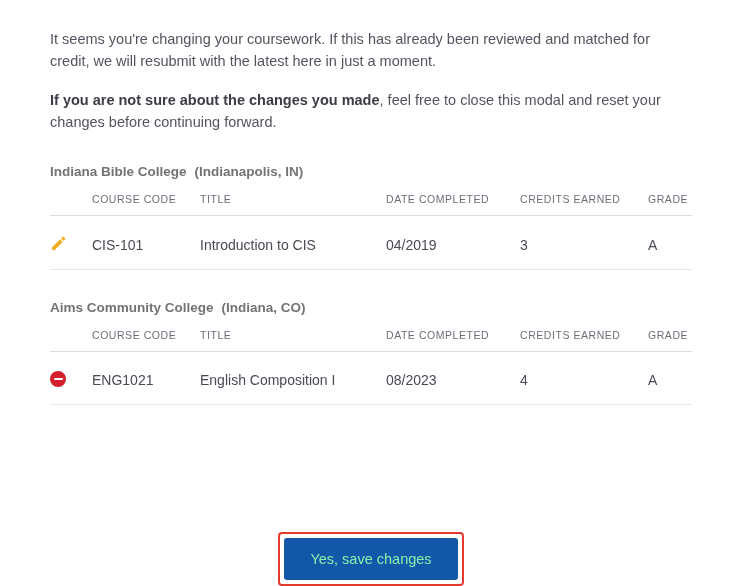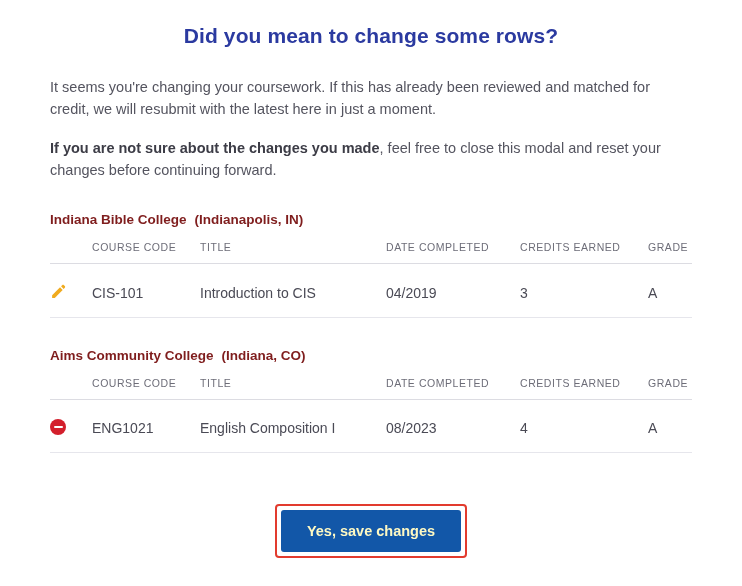--- a/index.html
+++ b/index.html
@@ -45,21 +45,21 @@
   .body-copy .strong {
     font-weight: bold;
     color: #3c3c46;
   }
 
   .school-block {
     margin-top: 30px;
   }
   .school-heading {
     font-size: 13.5px;
-    color: #7f1d1d;
+    color: #737373;
   }
   .school-name {
     font-weight: bold;
   }
   .school-location {
     font-weight: bold;
     margin-left: 8px;
   }
 
   table.course-table {
@@ -138,36 +138,35 @@
     border: 2px solid #e23b2e;
     border-radius: 4px;
     background: #ffffff;
     display: inline-block;
   }
   .save-button {
     display: inline-block;
     border: none;
     outline: none;
     background: #1257a8;
-    color: #fef9c3;
+    color: #86efac;
     font-family: "Liberation Sans", sans-serif;
     font-size: 14.5px;
-    font-weight: bold;
+    font-weight: normal;
     padding: 13px 26px;
     border-radius: 3px;
     cursor: pointer;
     min-width: 170px;
   }
 </style>
 </head>
 <body>
 
 <div class="modal">
 
-  <h1 class="modal-title">Did you mean to change some rows?</h1>
 
   <div class="body-copy">
     <p>It seems you're changing your coursework. If this has already been reviewed and matched for credit, we will resubmit with the latest here in just a moment.</p>
     <p><span class="strong">If you are not sure about the changes you made</span><span>, feel free to close this modal and reset your changes before continuing forward.</span></p>
   </div>
 
   <div class="school-block">
     <div class="school-heading">
       <span class="school-name">Indiana Bible College</span><span class="school-location">(Indianapolis, IN)</span>
     </div>

